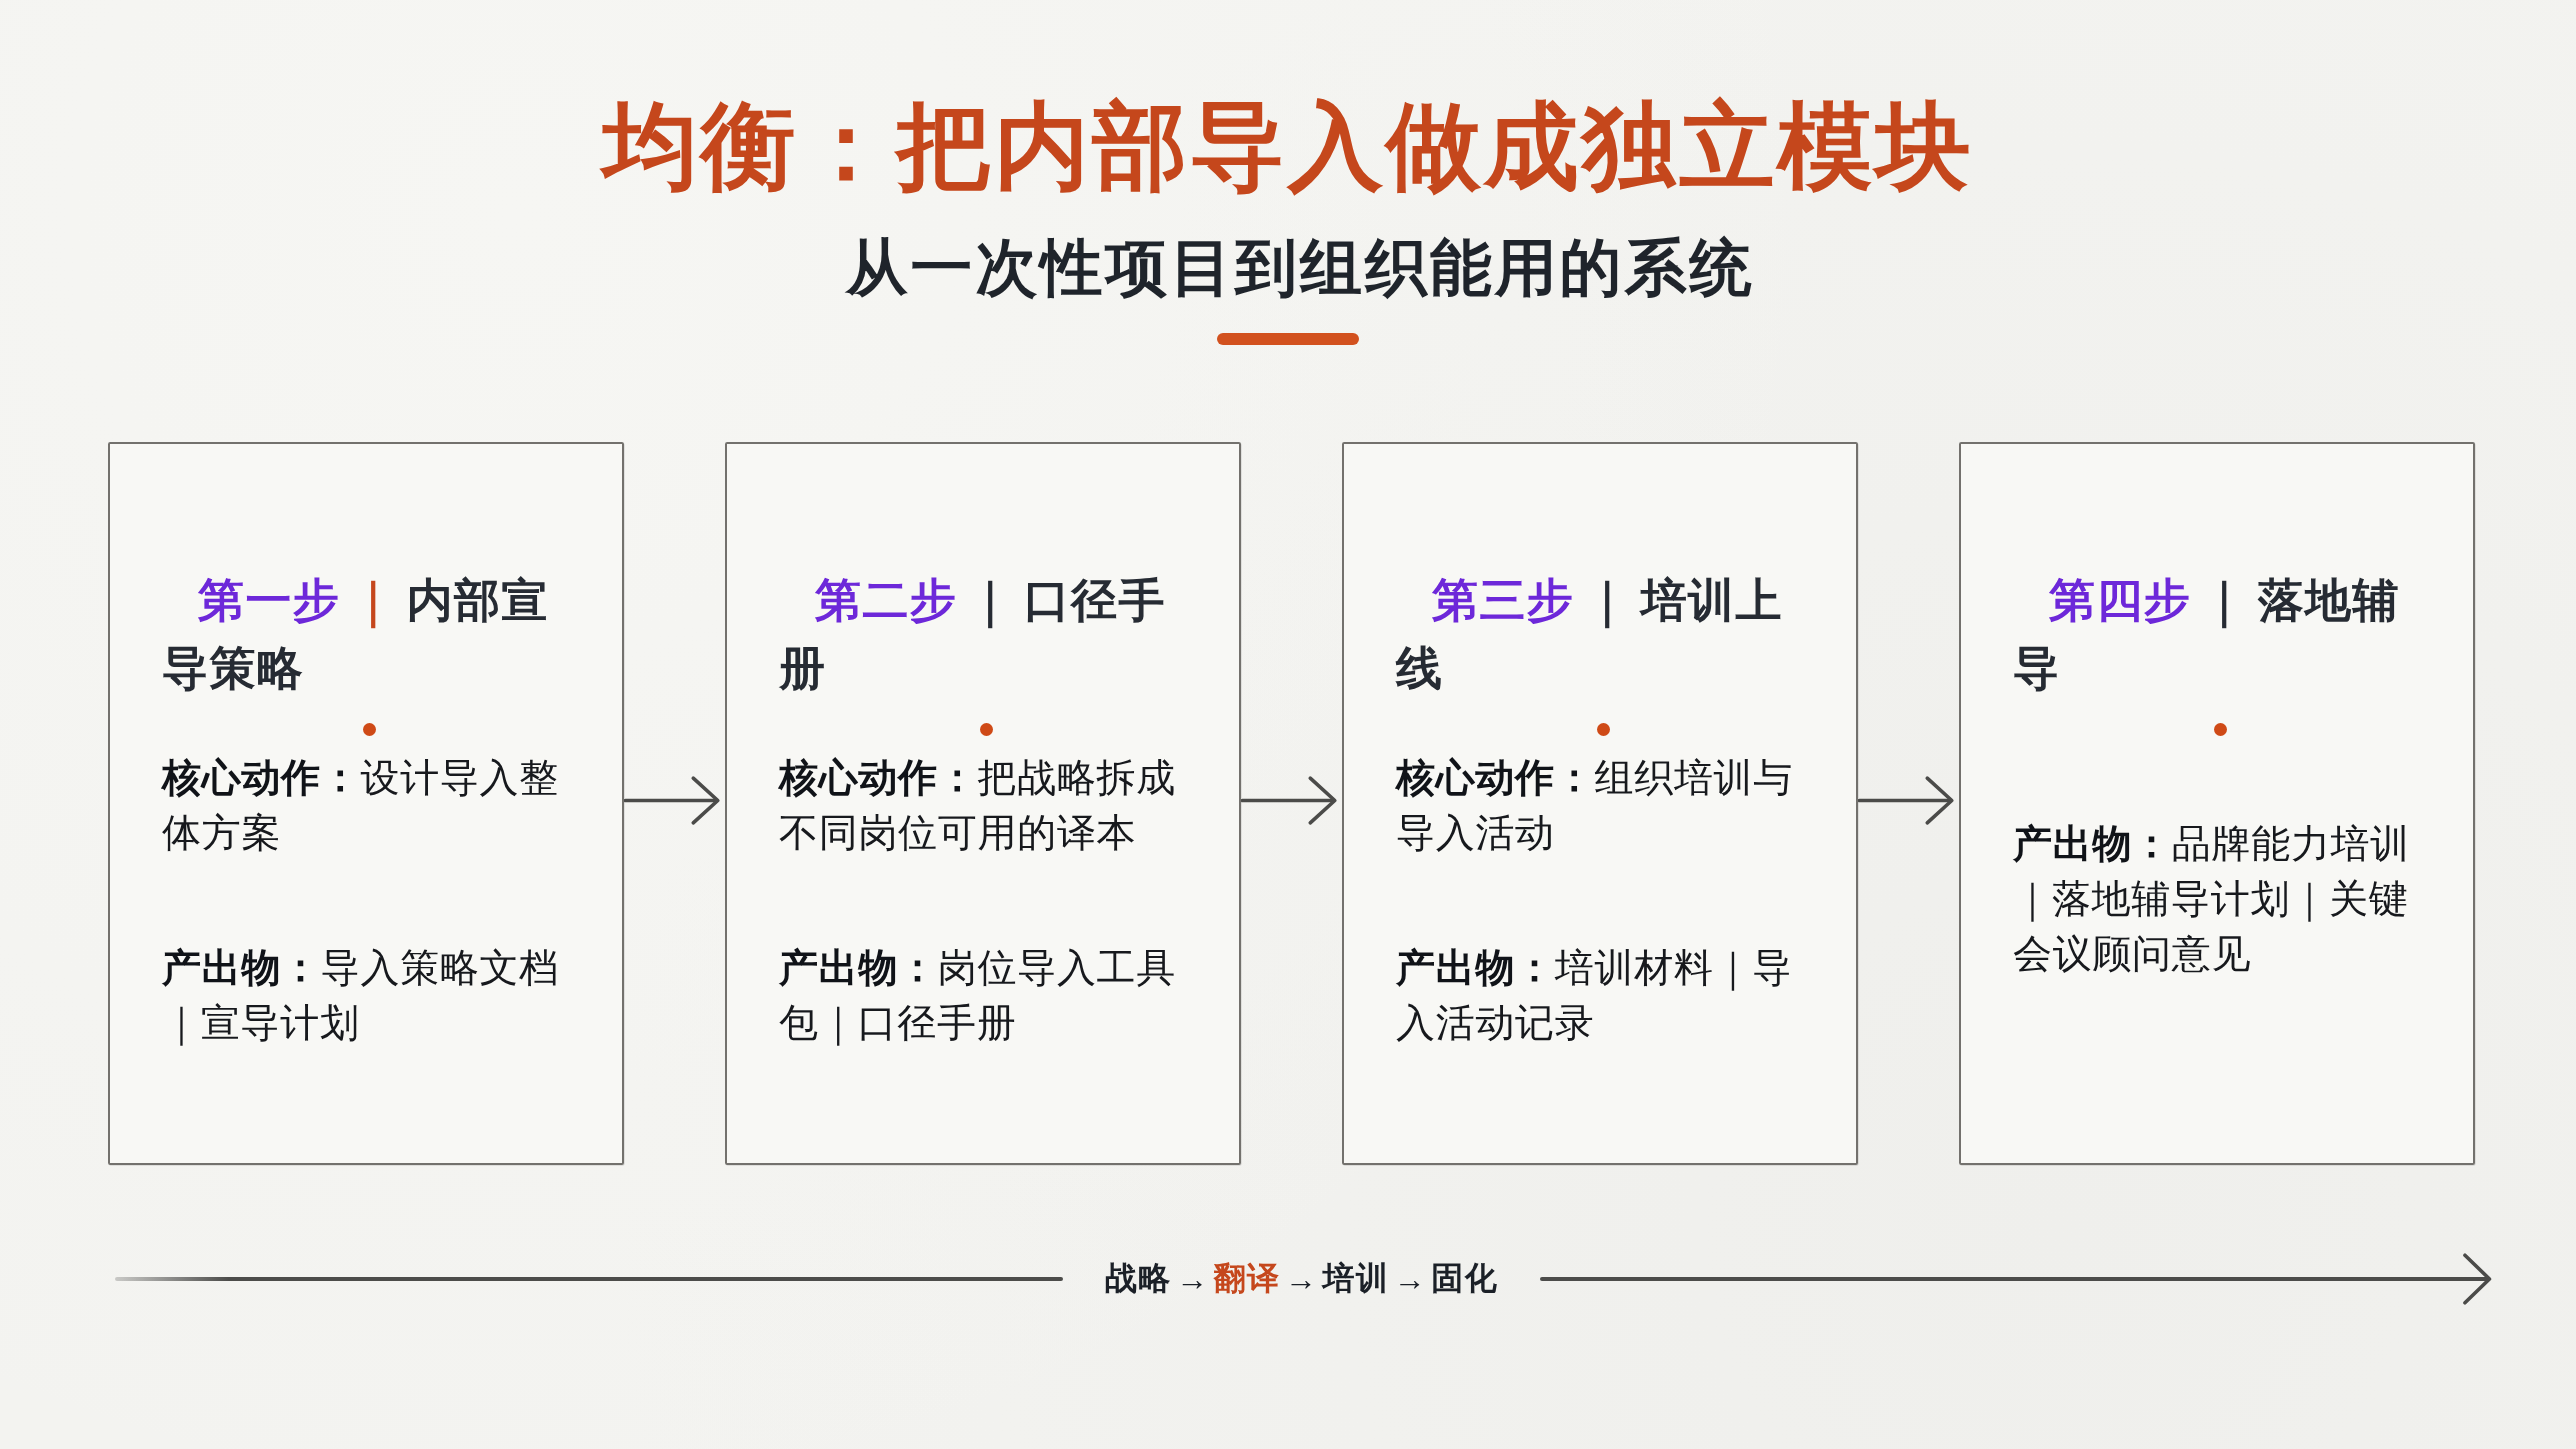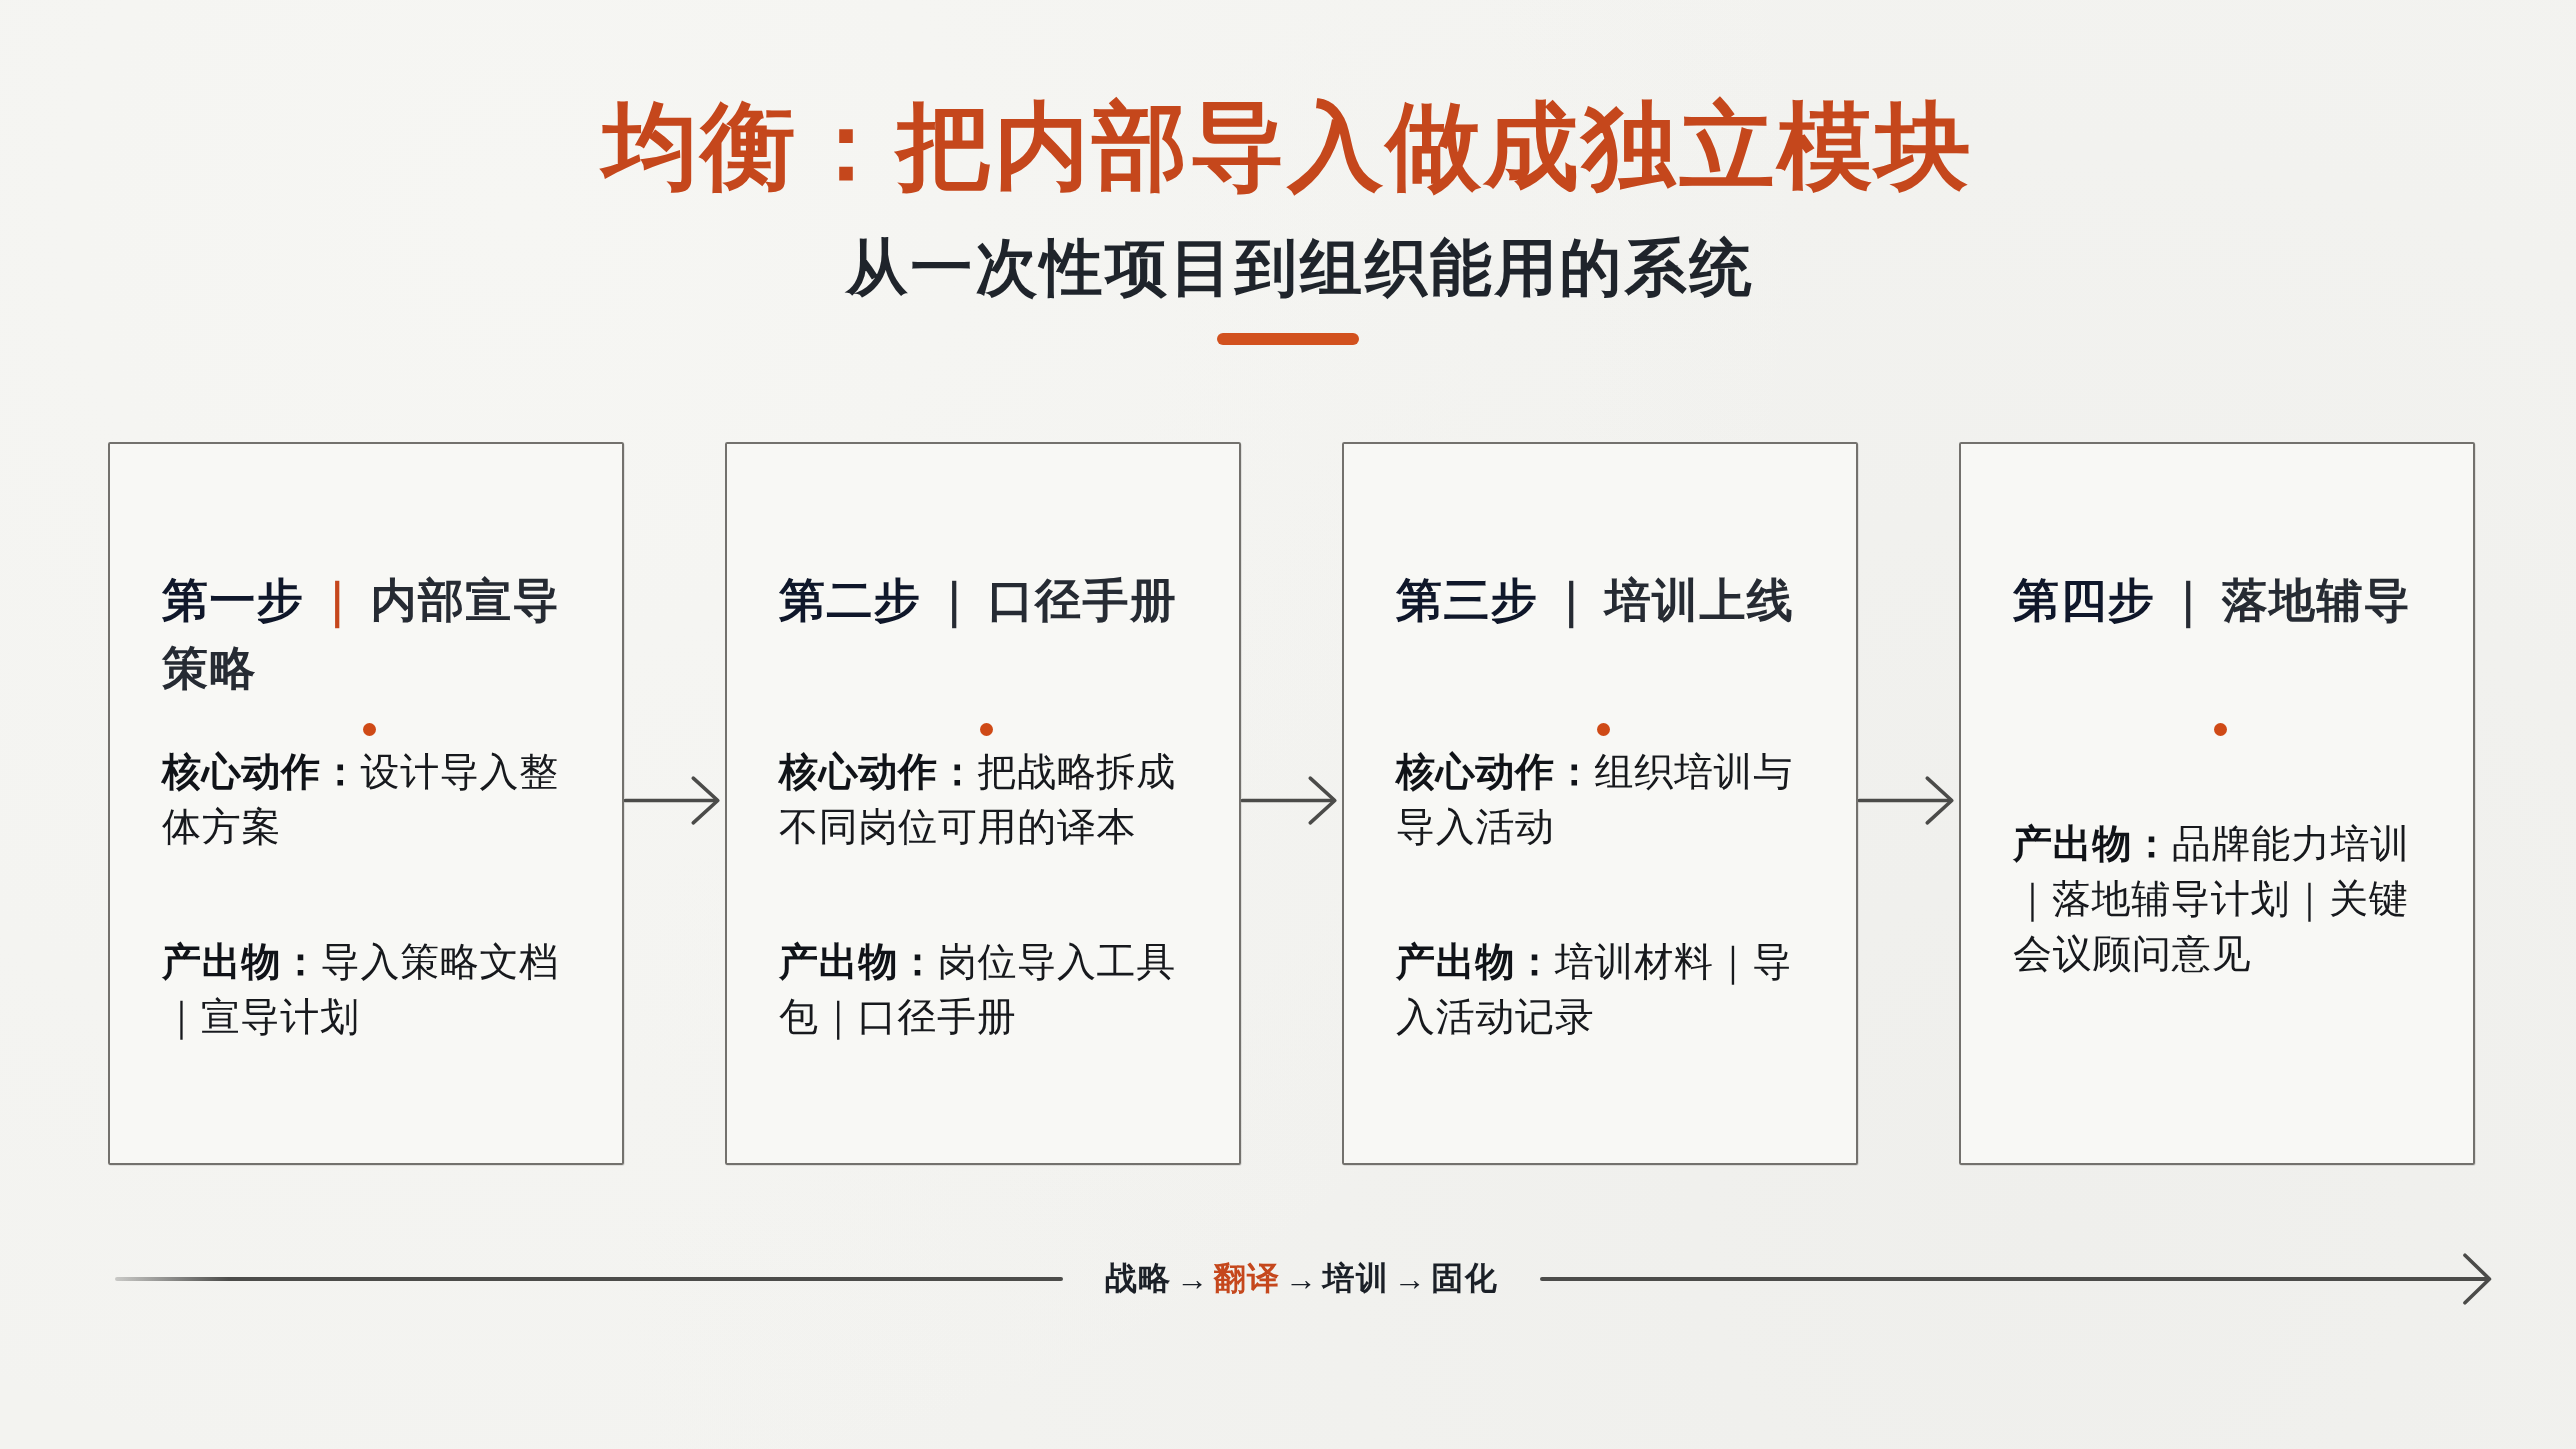--- a/index.html
+++ b/index.html
@@ -66,40 +66,40 @@
     padding: 122px 45px 0 52px;
     box-shadow: 0.7px 0.7px 0 rgba(0,0,0,0.12);
   }
   .heading {
     height: 151px;
     font-size: 46px;
     line-height: 68px;
     font-weight: 900;
     letter-spacing: 1.4px;
   }
-  .step-label { color: #0f172a; }
+  .step-label { color: #6d28d9; margin-left: 36px; }
   .step-sep { margin: 0 10px; }
   .sep-accent { color: #c5471c; }
   .sep-dark { color: #262b33; }
   .step-title { color: #262b33; }
   .dot {
     width: 13px; height: 13px;
     border-radius: 50%;
     background: #cf4a16;
     margin: 5.8px auto 0 auto;
   }
   .section {
     margin: 0;
     font-size: 39px;
     line-height: 55px;
     font-weight: 500;
     color: #17191d;
     letter-spacing: 0.7px;
   }
-  .section.core { margin-top: 8px; }
+  .section.core { margin-top: 14px; }
   .section.output { margin-top: 80px; }
   .lbl { font-weight: 900; color: #101318; }
 
   .gap-arrow {
     width: 101px;
     height: 65px;
     margin-top: 326px;
     flex: none;
   }
   .gap-arrow svg { display: block; }

